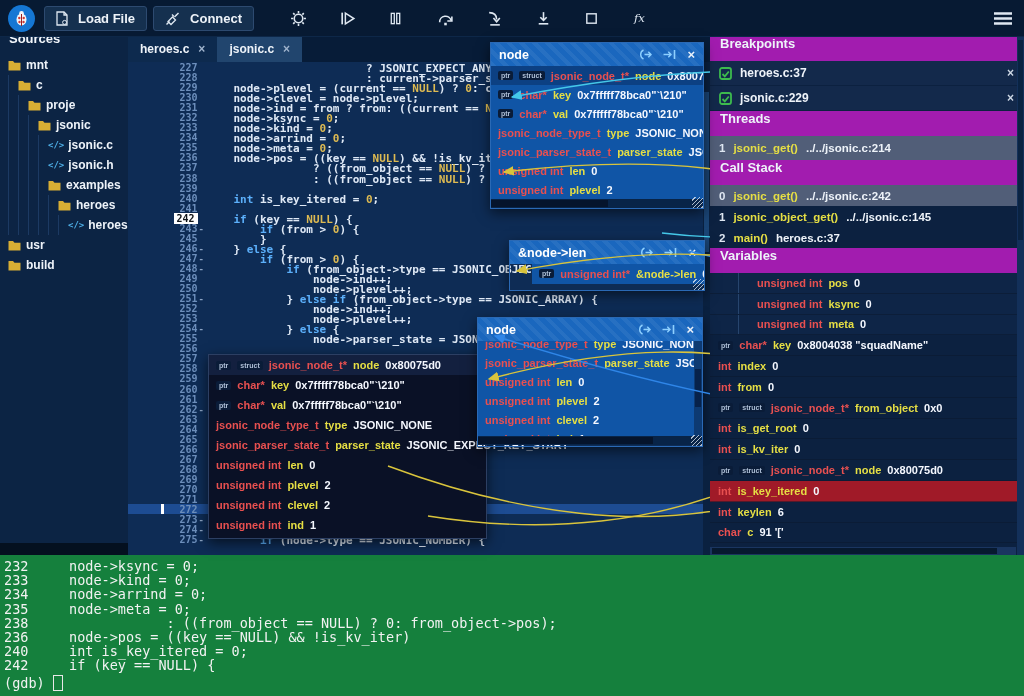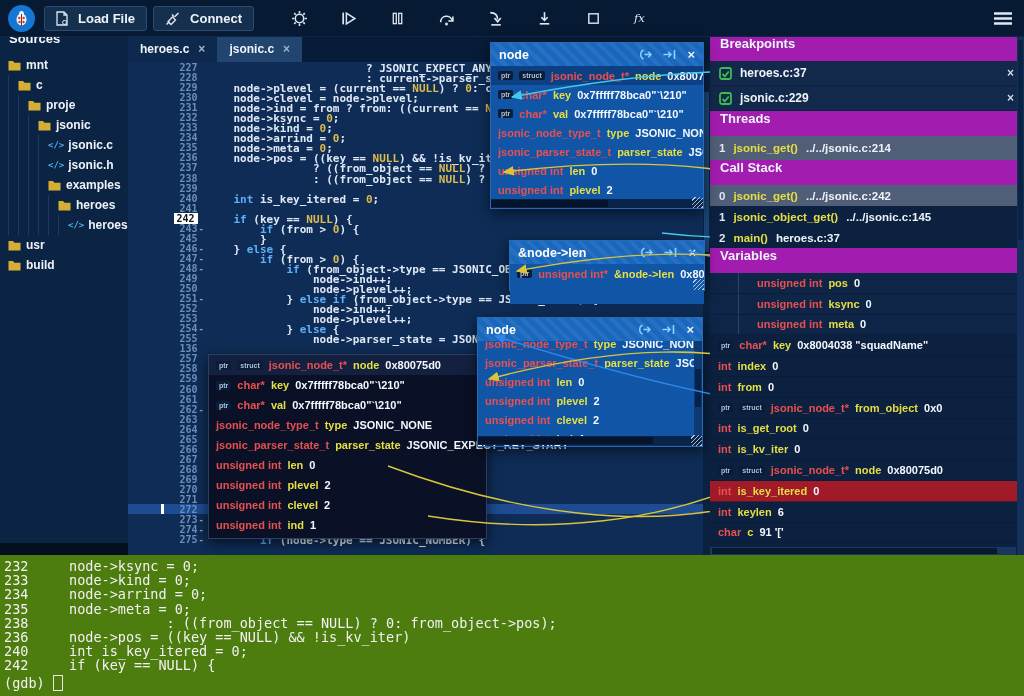--- a/index.html
+++ b/index.html
@@ -8,21 +8,21 @@
 
   
   .toolbar{position:absolute;left:0;top:0;width:1024px;height:36px;background:#071a33;
     display:flex;align-items:center;border-bottom:1px solid #0d2748;z-index:3;}
   .logo{width:27px;height:27px;border-radius:50%;background:#1577d4;margin:0 9px 0 8px;
     display:flex;align-items:center;justify-content:center;flex:none;}
   .tbtn{height:25px;background:#15304f;border:1px solid #2d4a70;border-radius:3px;color:#eef3f9;
     font:700 13px "Liberation Sans",sans-serif;display:flex;align-items:center;gap:10px;
     padding:0 11px;margin-right:6px;cursor:pointer;}
   .ticons{display:flex;align-items:center;gap:15px;margin-left:14px;}
-  .ticon{width:18px;height:18px;display:flex;align-items:center;justify-content:center;cursor:pointer;margin-left:16px;}
+  .ticon{width:18px;height:18px;display:flex;align-items:center;cursor:pointer;margin-left:16px;}
   .menu{margin-left:auto;margin-right:12px;cursor:pointer;}
 
   
   .sources{position:absolute;left:0;top:24px;width:128px;height:519px;background:#0c2444;
     overflow:hidden;z-index:1;}
   .panel-title{font:700 13px "Liberation Sans",sans-serif;color:#f2f6fb;padding:7px 0 9px 9px;}
   .tree-row{height:20px;display:flex;align-items:center;color:#eef3f9;
     font:700 12px "Liberation Sans",sans-serif;white-space:nowrap;padding-left:8px;cursor:pointer;}
   .gd{display:inline-block;width:9px;height:20px;border-left:1px solid #1c3a63;flex:none;}
   .tico{margin-right:5px;flex:none;display:inline-flex;}
@@ -96,21 +96,21 @@
     white-space:nowrap;font-weight:700;font-size:11px;border-bottom:1px solid rgba(9,23,43,.5);cursor:pointer;}
   .var-row.child{background:#0e2547;}
   .vgd{display:inline-block;width:1px;height:100%;background:#27456e;margin:0 12px 0 20px;flex:none;}
   .var-row.changed{background:#a01a28;}
   .rb-hscroll{position:absolute;left:0;bottom:0;width:306px;height:8px;background:#1a3560;}
   .rb-hscroll .thumb{position:absolute;left:2px;top:1px;width:285px;height:6px;background:#07192f;}
   .rb-vscroll{position:absolute;right:0;top:0;width:7px;height:519px;background:#13305a;}
   .rb-vscroll .thumb{position:absolute;left:1px;top:4px;width:5px;height:200px;background:#0a2342;}
 
   
-  .terminal{position:absolute;left:0;top:555px;width:1024px;height:141px;background:#4d7c0f;z-index:4;}
+  .terminal{position:absolute;left:0;top:555px;width:1024px;height:141px;background:#15803d;z-index:4;}
   .terminal pre{margin:0;padding:4px 0 0 4px;color:#f2f2f2;
     font:400 13.5px "DejaVu Sans Mono",monospace;line-height:14.2px;}
   .prompt{position:absolute;left:4px;bottom:5px;display:flex;align-items:center;color:#f2f2f2;
     font:400 13.5px "DejaVu Sans Mono",monospace;}
   .cursorbox{display:inline-block;width:8px;height:14px;border:1.5px solid #e8e8e8;margin-left:8px;}
 
   svg.mini{display:block;}
 </style>
 </head>
 <body>
@@ -352,21 +352,21 @@
         <div class="linerow"><span class="gut"><span class="num">246</span><span class="fold">-</span></span><span class="ctext">    } <span class="kw">else</span> {</span></div>
         <div class="linerow"><span class="gut"><span class="num">247</span><span class="fold">-</span></span><span class="ctext">        <span class="kw">if</span> (from &gt; <span class="nm">0</span>) {</span></div>
         <div class="linerow"><span class="gut"><span class="num">248</span><span class="fold">-</span></span><span class="ctext">            <span class="kw">if</span> (from_object-&gt;type == JSONIC_OBJECT) {</span></div>
         <div class="linerow"><span class="gut"><span class="num">249</span><span class="fold"> </span></span><span class="ctext">                node-&gt;ind++;</span></div>
         <div class="linerow"><span class="gut"><span class="num">250</span><span class="fold"> </span></span><span class="ctext">                node-&gt;plevel++;</span></div>
         <div class="linerow"><span class="gut"><span class="num">251</span><span class="fold">-</span></span><span class="ctext">            } <span class="kw">else</span> <span class="kw">if</span> (from_object-&gt;type == JSONIC_ARRAY) {</span></div>
         <div class="linerow"><span class="gut"><span class="num">252</span><span class="fold"> </span></span><span class="ctext">                node-&gt;ind++;</span></div>
         <div class="linerow"><span class="gut"><span class="num">253</span><span class="fold"> </span></span><span class="ctext">                node-&gt;plevel++;</span></div>
         <div class="linerow"><span class="gut"><span class="num">254</span><span class="fold">-</span></span><span class="ctext">            } <span class="kw">else</span> {</span></div>
         <div class="linerow"><span class="gut"><span class="num">255</span><span class="fold"> </span></span><span class="ctext">                node-&gt;parser_state = JSONIC_EXPECT_KEY_START;</span></div>
-        <div class="linerow"><span class="gut"><span class="num">136</span><span class="fold"> </span></span><span class="ctext"></span></div>
+        <div class="linerow"><span class="gut"><span class="num">256</span><span class="fold"> </span></span><span class="ctext"></span></div>
         <div class="linerow"><span class="gut"><span class="num">257</span><span class="fold"> </span></span><span class="ctext"></span></div>
         <div class="linerow"><span class="gut"><span class="num">258</span><span class="fold"> </span></span><span class="ctext">    }</span></div>
         <div class="linerow"><span class="gut"><span class="num">259</span><span class="fold"> </span></span><span class="ctext"></span></div>
         <div class="linerow"><span class="gut"><span class="num">260</span><span class="fold"> </span></span><span class="ctext">    <span class="kw">int</span></span></div>
         <div class="linerow"><span class="gut"><span class="num">261</span><span class="fold"> </span></span><span class="ctext"></span></div>
         <div class="linerow"><span class="gut"><span class="num">262</span><span class="fold">-</span></span><span class="ctext">    <span class="kw">if</span> (</span></div>
         <div class="linerow"><span class="gut"><span class="num">263</span><span class="fold"> </span></span><span class="ctext"></span></div>
         <div class="linerow"><span class="gut"><span class="num">264</span><span class="fold"> </span></span><span class="ctext">    }</span></div>
         <div class="linerow"><span class="gut"><span class="num">265</span><span class="fold"> </span></span><span class="ctext"></span></div>
         <div class="linerow"><span class="gut"><span class="num">266</span><span class="fold"> </span></span><span class="ctext">    <span class="kw">char</span></span></div>
@@ -602,21 +602,21 @@
           </span>
         <span>
             <svg class="mini" width="13" height="11" viewBox="0 0 13 11">
               <path d="M0.5 5.5H8M5.3 2.8L8 5.5 5.3 8.2" fill="none" stroke="#8ed0ff" stroke-width="1.4"></path>
               <path d="M11.5 1v9" stroke="#8ed0ff" stroke-width="1.6"></path>
             </svg>
           </span>
         <span class="x">×</span>
       </span>
     </div>
-    <div class="popup-body" style="height:40px;">
+    <div class="popup-body" style="height:20px;margin-left:22px;">
         <div class="prow">
           <span class="tag">ptr</span>
           <span class="vtype">unsigned int*</span>
           <span class="vname">&amp;node-&gt;len</span>
           <span class="vval">0x80075e8</span>
         </div>
       </div>
     <div class="grip"></div>
   </div>
 

